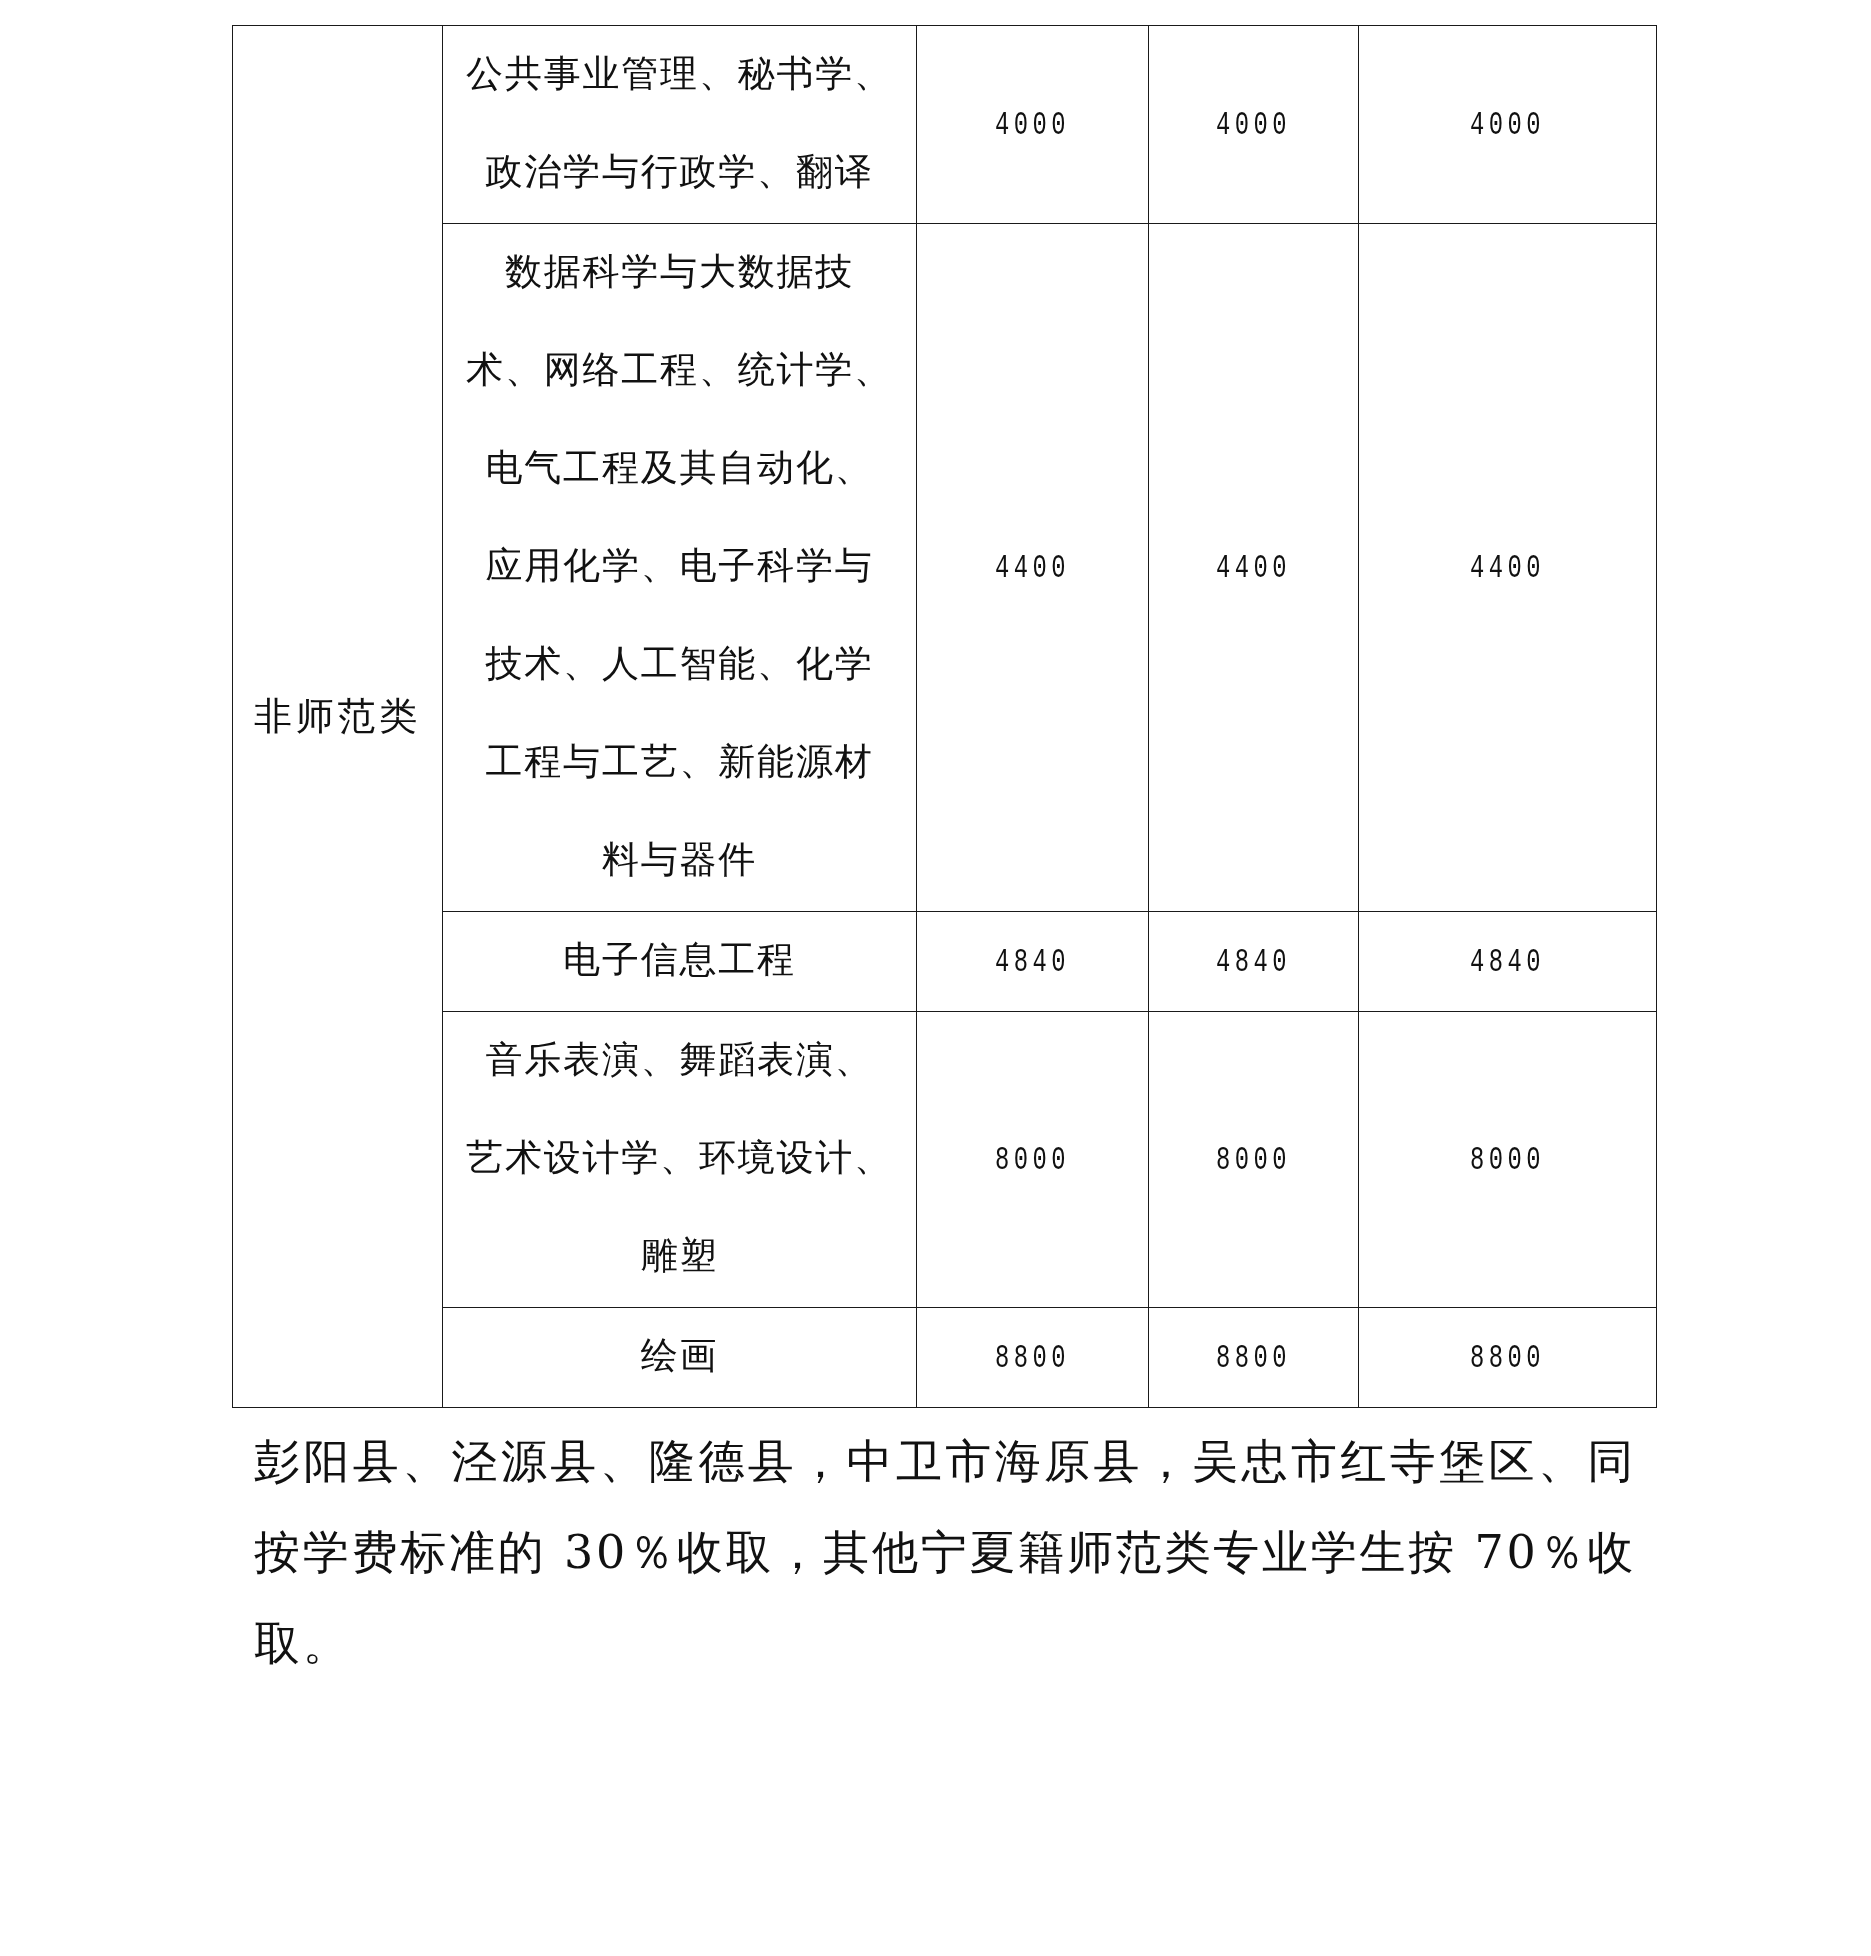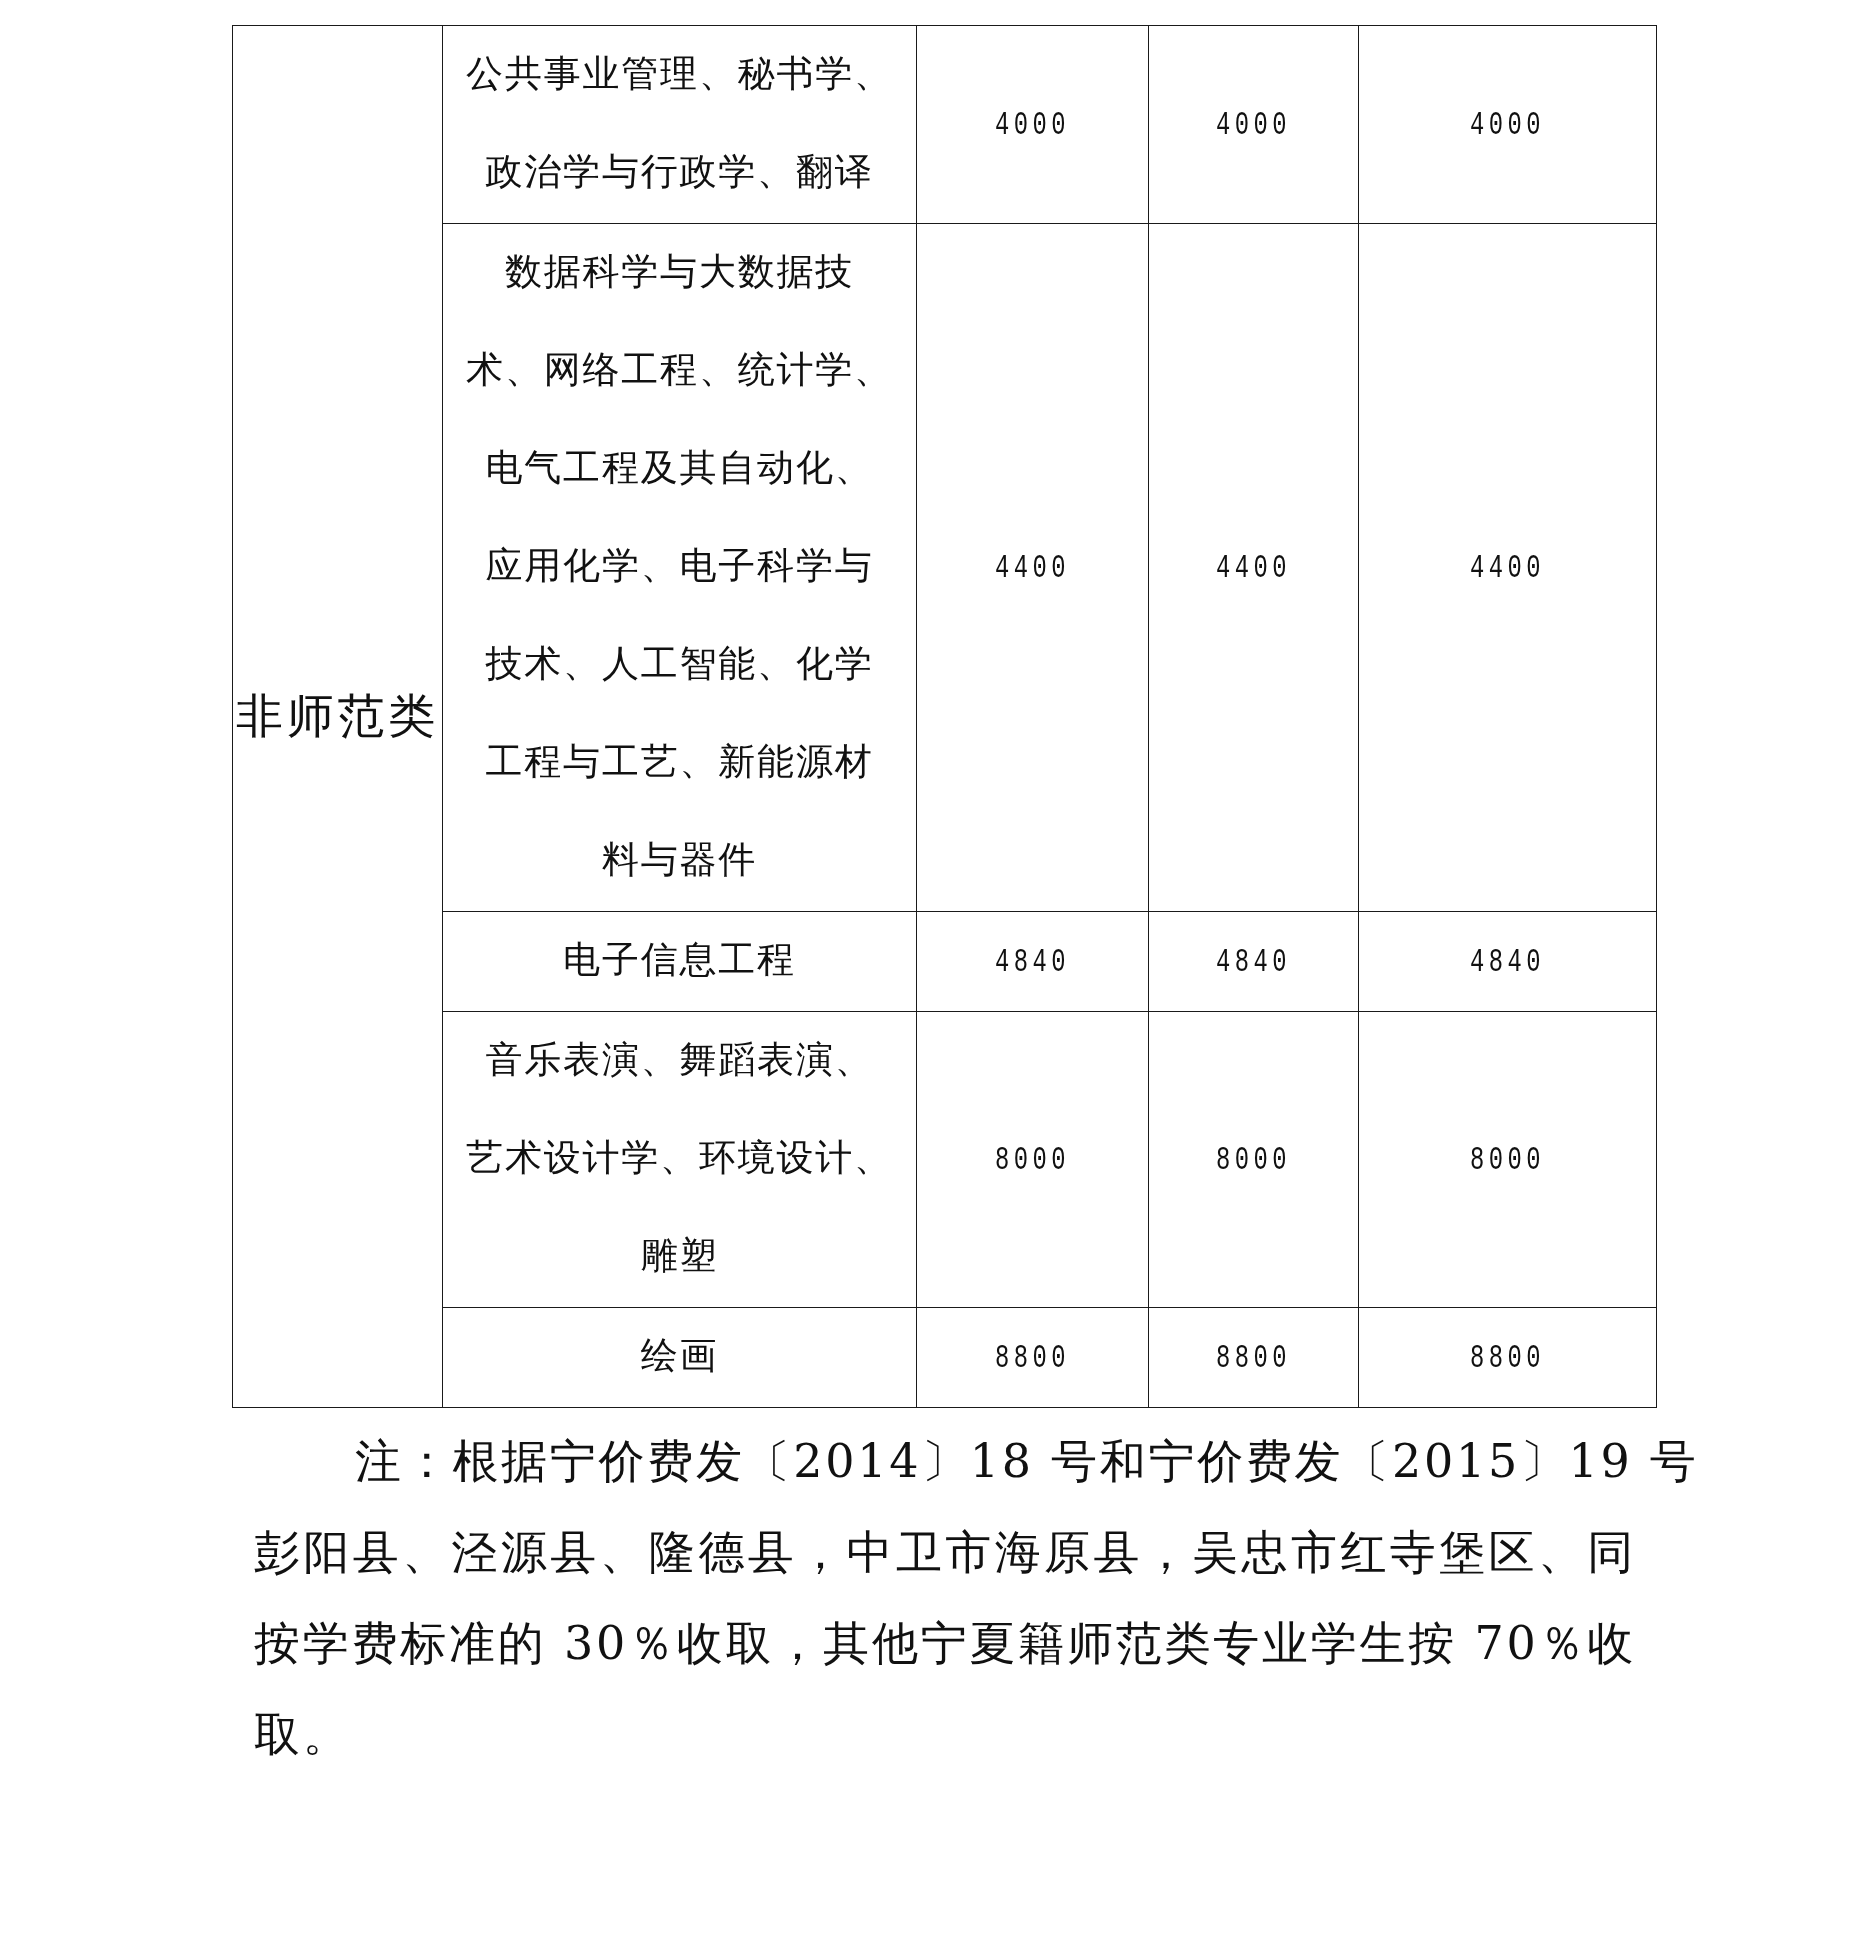--- a/index.html
+++ b/index.html
@@ -1,20 +1,20 @@
 <!DOCTYPE html>
 <html style="font-size:14.6px"><head>
 <meta charset="utf-8">
 <style>
   html, body { margin: 0; padding: 0; background: #ffffff; }
   body { width: 1871px; height: 1956px; position: relative; overflow: hidden;
          font-family: "DejaVu Serif", "Liberation Serif", serif; color: #111; }
   .tbl { position: absolute; left: 232px; top: 25px; border-collapse: collapse; table-layout: fixed; }
   .tbl td { border: 1.8px solid #1a1a1a; padding: 0; text-align: center; vertical-align: middle; font-family: Liberation Mono, monospace; }
-  .cat { font-size: 47px; letter-spacing: 3.7px; }
+  .cat { font-size: 38px; letter-spacing: 3.7px; }
   .major { font-size: 37px; letter-spacing: 1.8px; line-height: 98px; white-space: nowrap; }
   .major .ln { display: block; }
   .num { font-family: "Liberation Serif", serif; font-size: 34px; }
   .num span { display: inline-block; transform: scaleX(0.7); letter-spacing: 6.4px; }
   .note { position: absolute; left: 254px; top: 1416px; width: 1382px; font-size: 46px; line-height: 91px; }
   .note .ln { display: block; height: 91px; white-space: nowrap; text-align: justify; text-align-last: justify; letter-spacing: 2.7px; }
   .note .ln.first { padding-left: 101px; }
   .note .ln.last { text-align-last: left; }
 </style>
 </head>
@@ -76,18 +76,17 @@
         <span class="ln">绘画</span>
       </td>
       <td class="num"><span>8800</span></td>
       <td class="num"><span>8800</span></td>
       <td class="num"><span>8800</span></td>
     </tr>
   </tbody>
 </table>
 
 <div class="note">
-  <span class="ln first">注：根据宁价费发〔2014〕18 号和宁价费发〔2015〕19 号</span>
   <span class="ln">彭阳县、泾源县、隆德县，中卫市海原县，吴忠市红寺堡区、同</span>
   <span class="ln">按学费标准的 30％收取，其他宁夏籍师范类专业学生按 70％收</span>
   <span class="ln last">取。</span>
 </div>
 
 
 </body></html>

